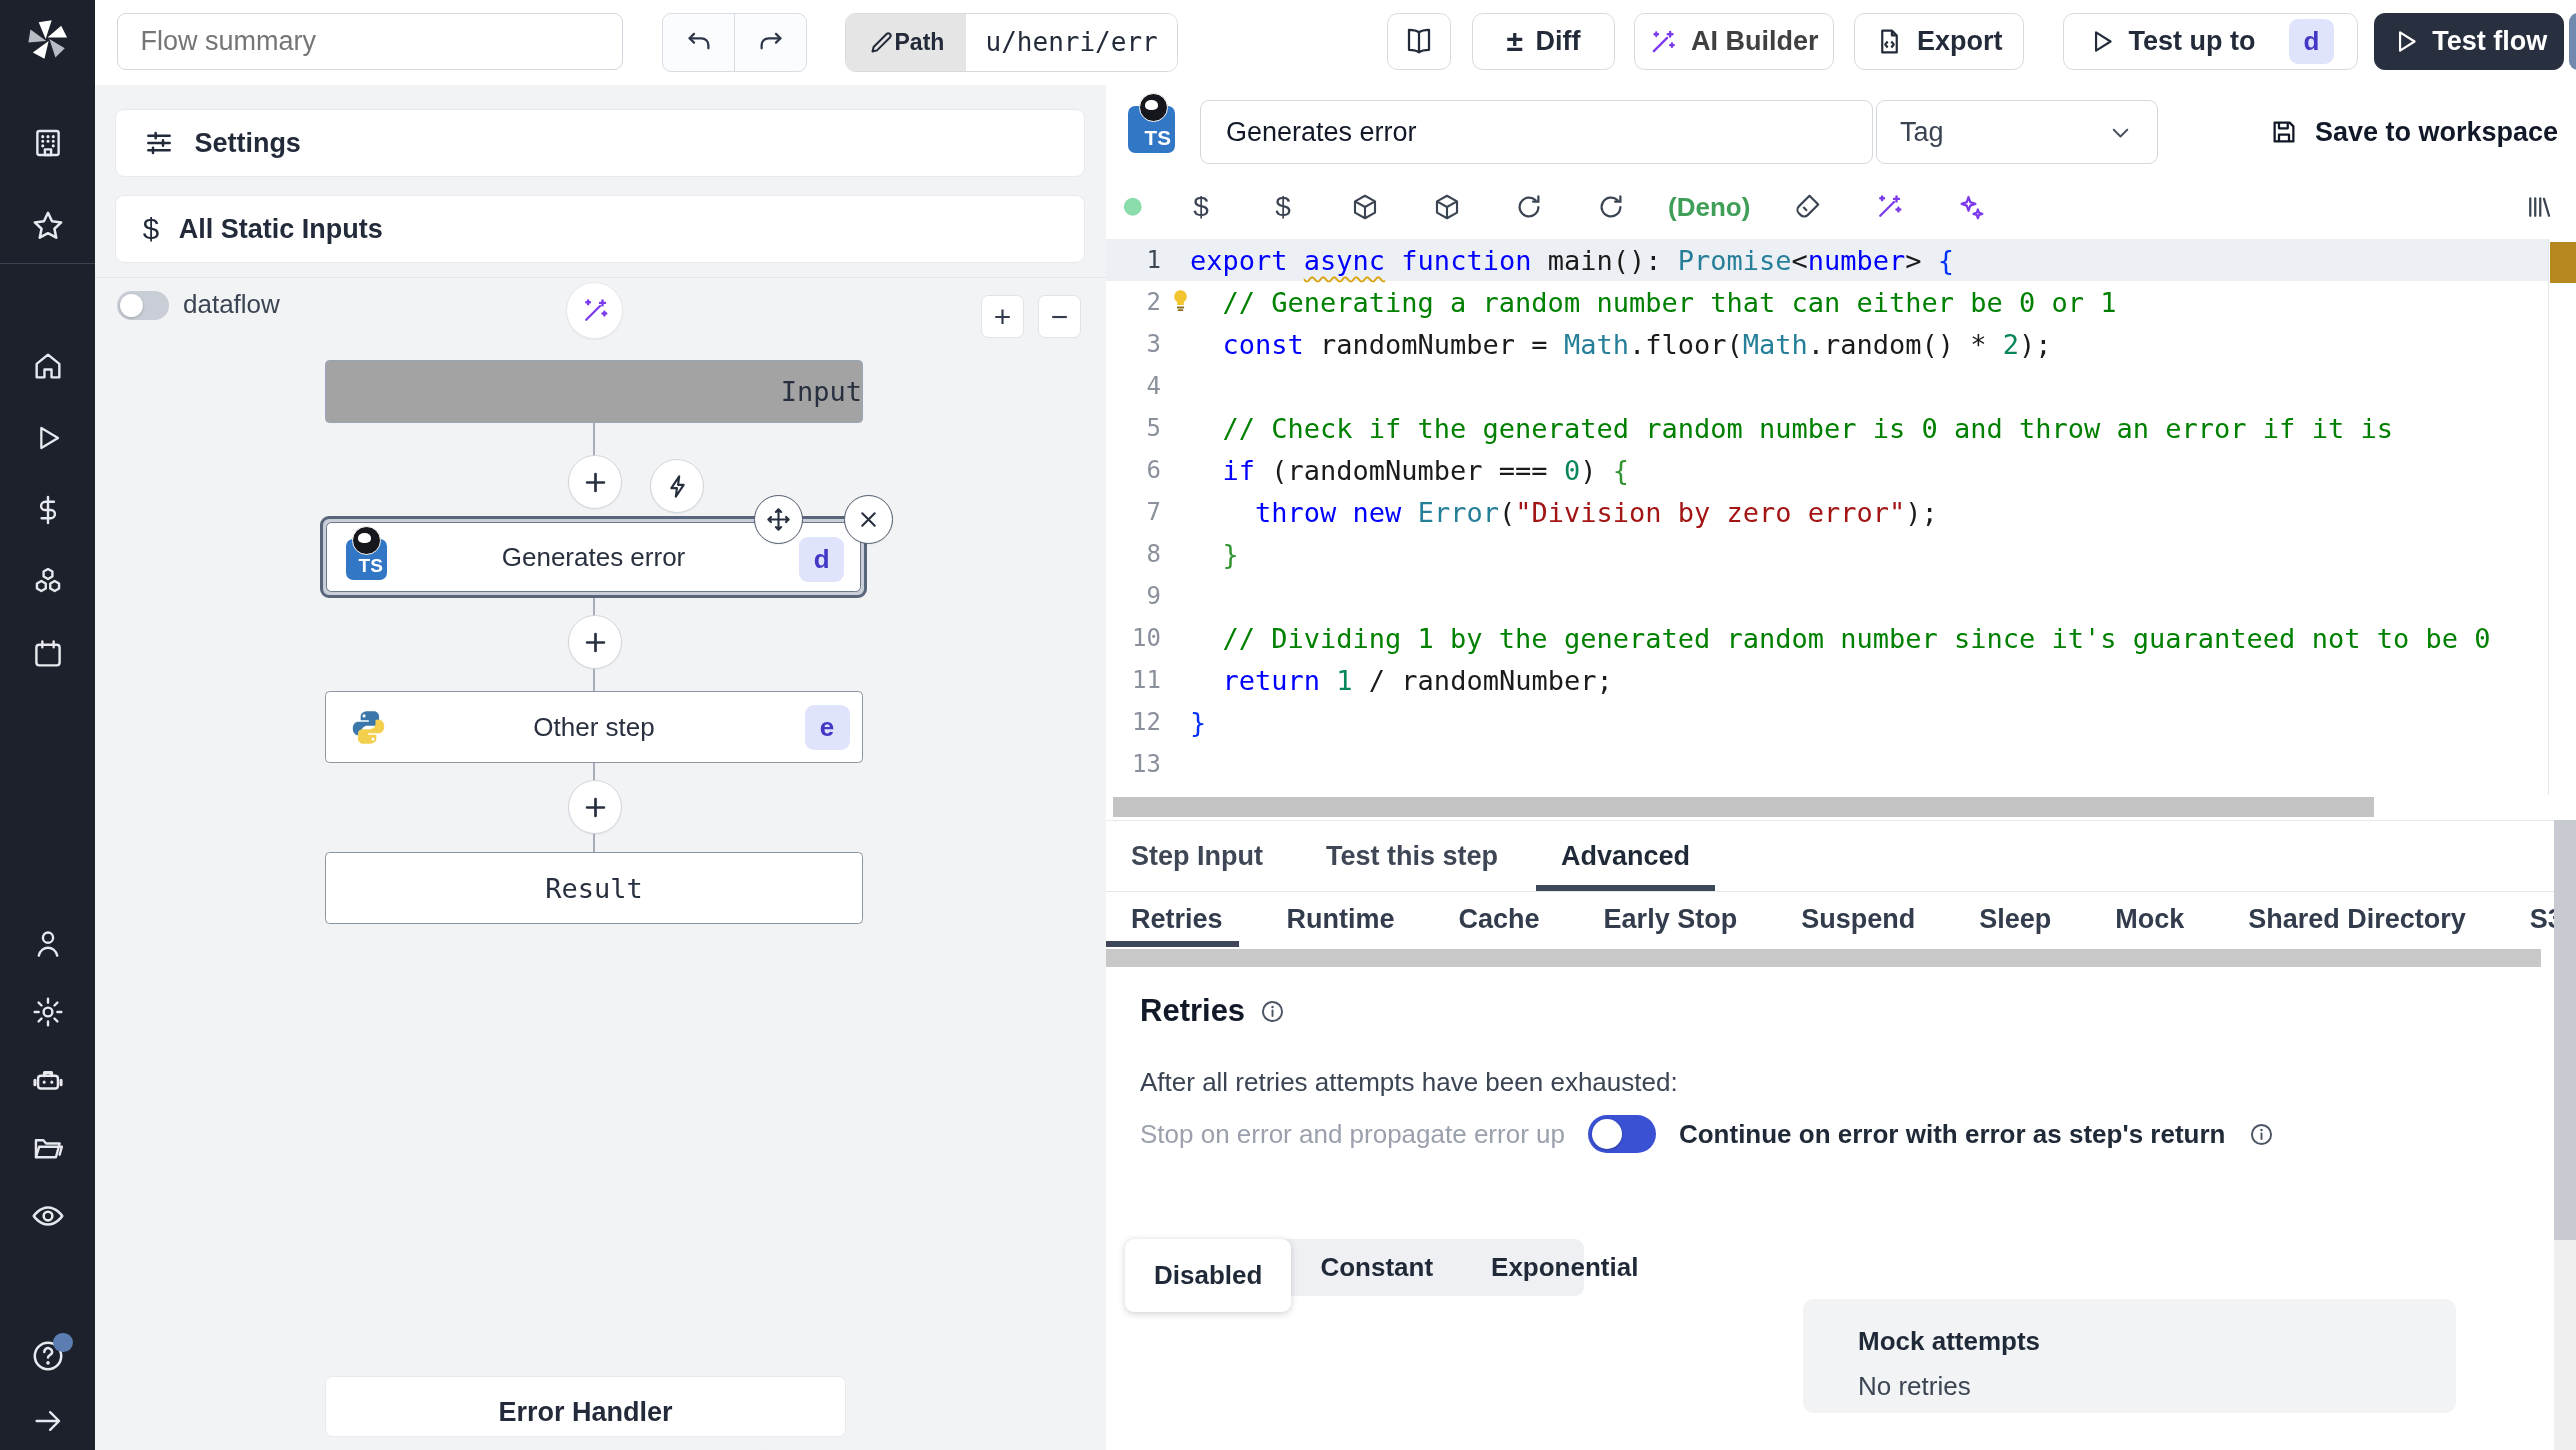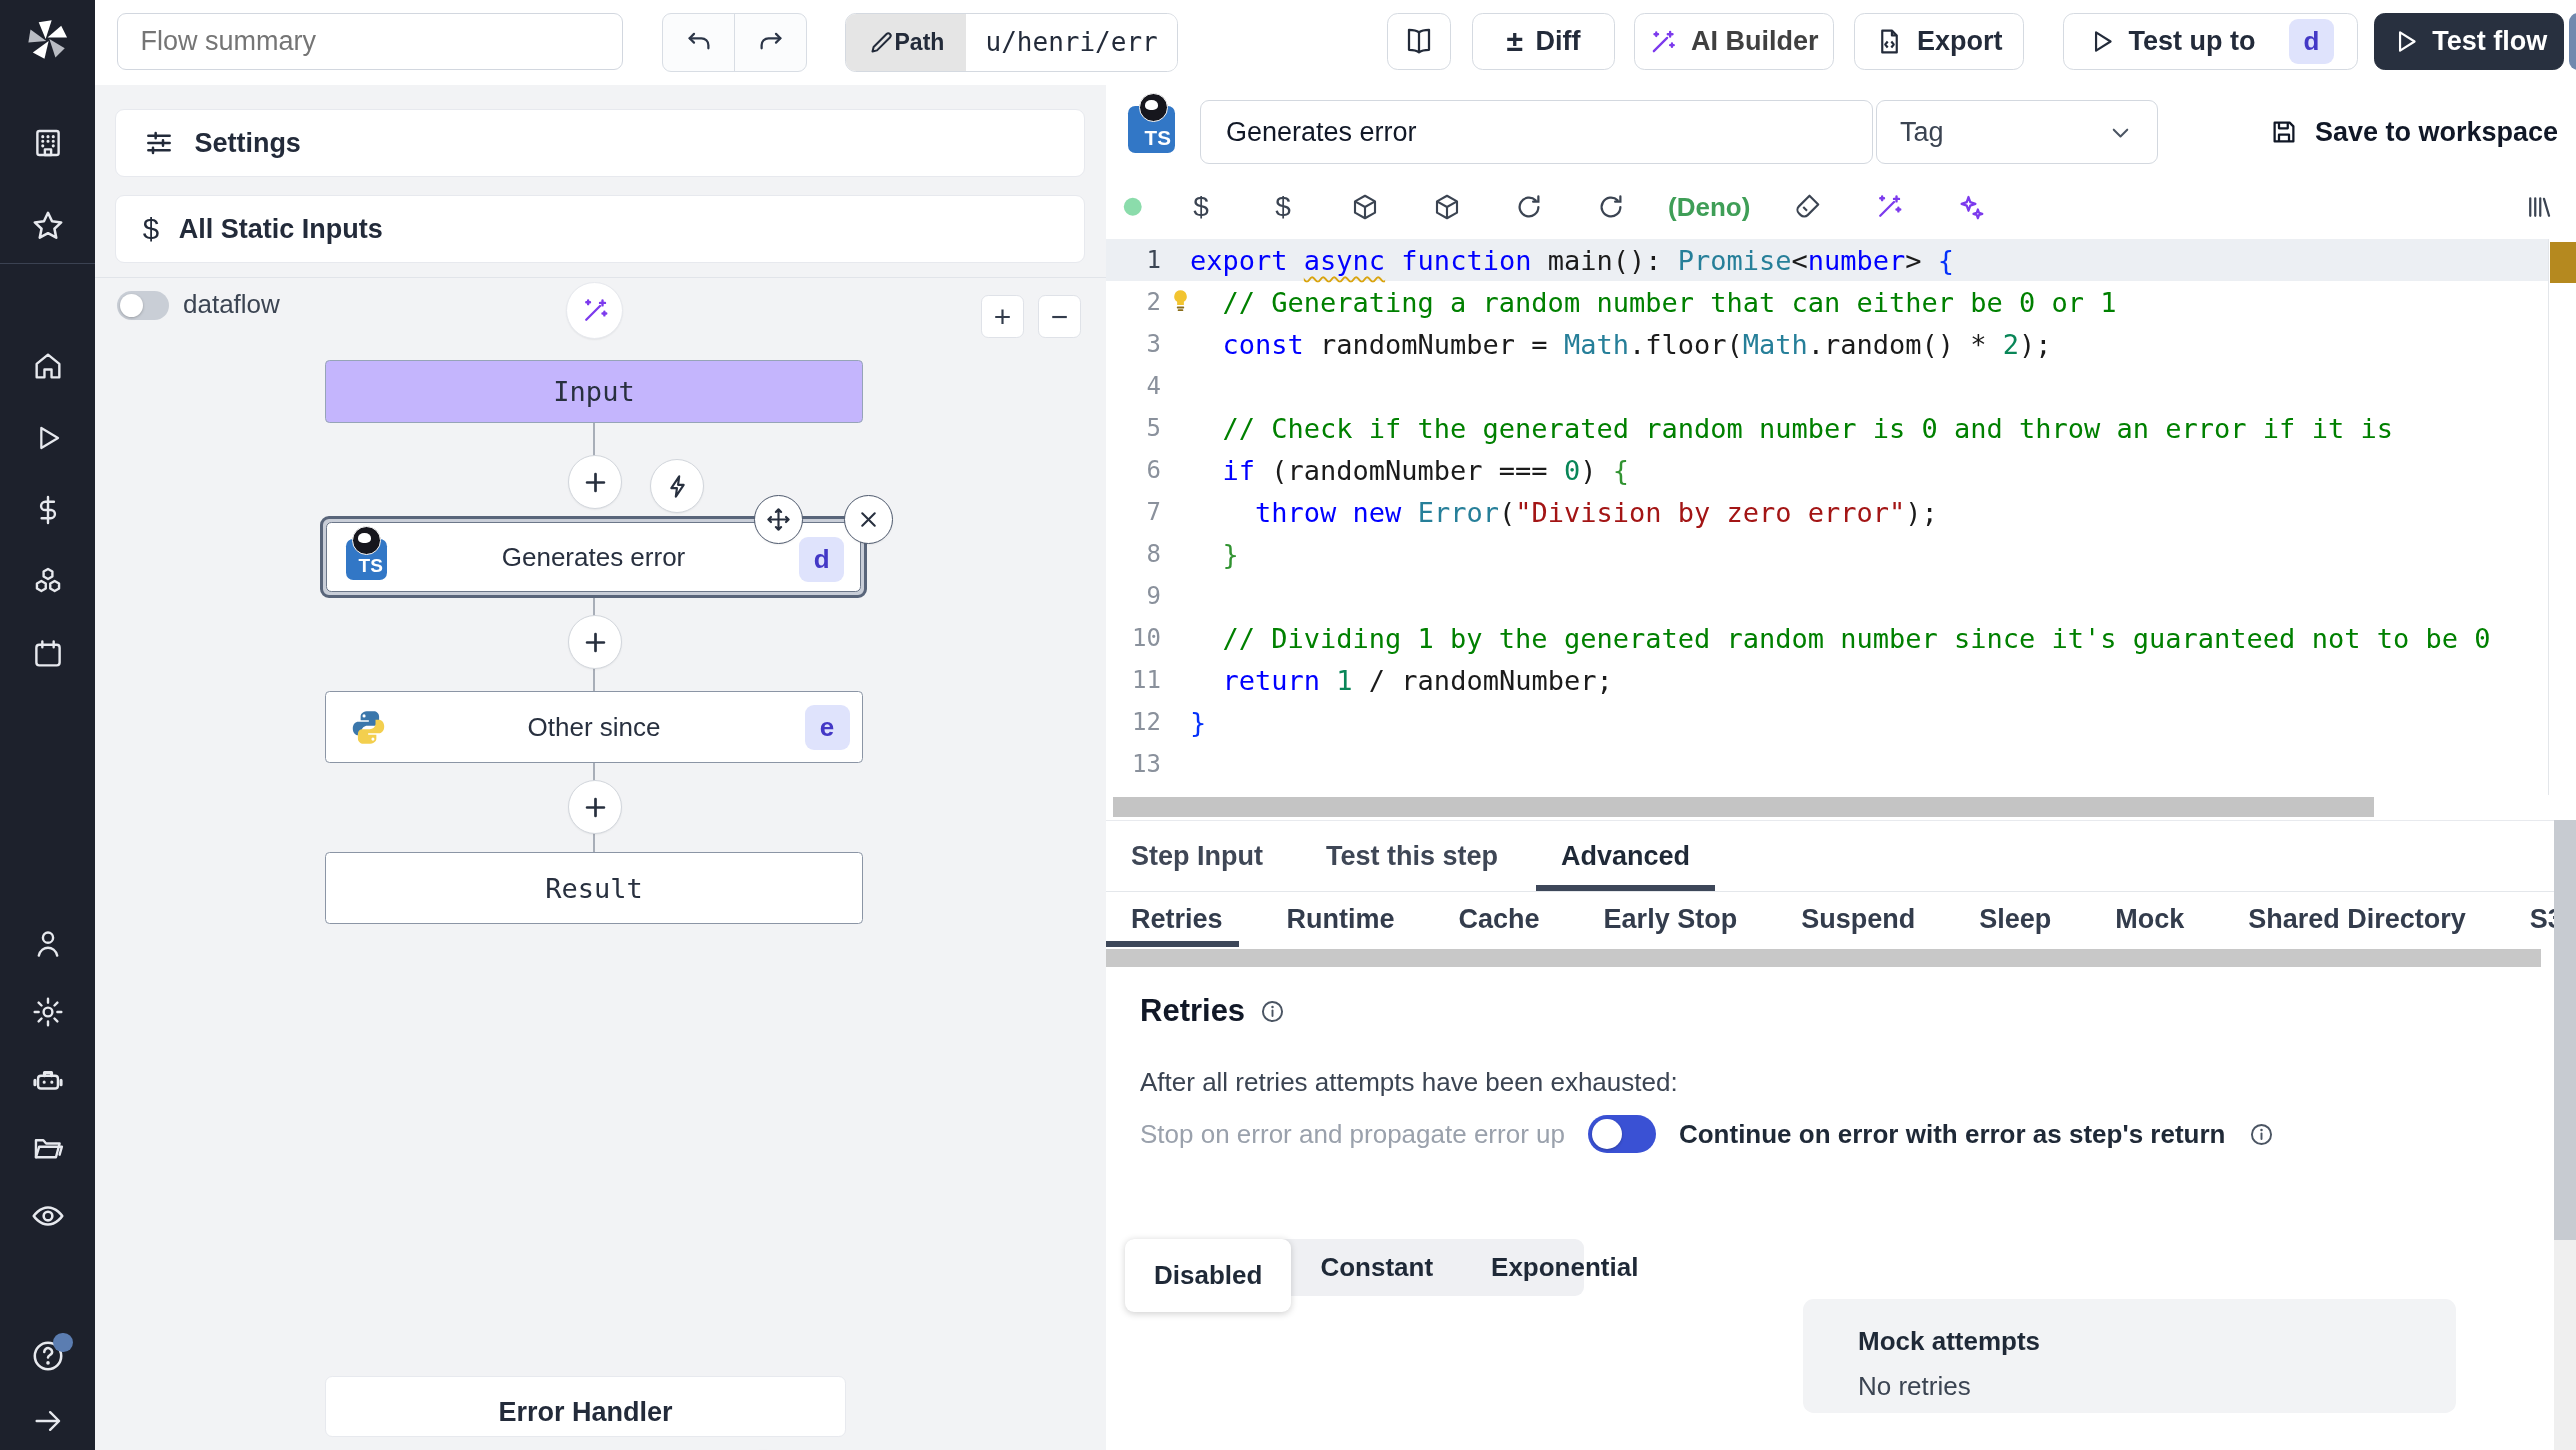--- a/index.html
+++ b/index.html
@@ -40,21 +40,21 @@
   .card{background:#fff;border:0.9px solid #e7e9ee;border-radius:9px;display:flex;align-items:center;gap:19.7px;
         padding:0 27px;font-size:27px;font-weight:700;color:#232b3a;box-sizing:border-box;cursor:pointer;}
   .graph-sep{left:0;top:192px;width:1011px;border-top:0.9px solid #e1e4e9;}
   .toggle{border-radius:894px;position:relative;display:inline-block;cursor:pointer;}
   .toggle .knob{position:absolute;background:#fff;border-radius:50%;box-shadow:0 0.9px 2.7px rgba(0,0,0,.25);}
   .zoom-btn{width:41px;height:41px;background:#fff;border:0.9px solid #dfe2e8;border-radius:7.2px;display:flex;align-items:center;
             justify-content:center;font-size:30px;color:#333c4c;cursor:pointer;}
   .node{position:absolute;background:#fff;border:1.8px solid #8b95a5;border-radius:4.5px;display:flex;align-items:center;
         justify-content:center;box-sizing:border-box;cursor:pointer;}
   .node.mono{font-family:"DejaVu Sans Mono",monospace;font-size:27px;color:#28303f;}
-  .node.input{background:#c4b5fd;border-color:#96a4b7;}
+  .node.input{background:#a3a3a3;border-color:#96a4b7;justify-content:flex-end;}
   .sel-ring{position:absolute;border:3.6px solid #59657a;border-radius:9px;background:#c9ced8;padding:2.7px;box-sizing:border-box;cursor:pointer;}
   .sel-inner{width:100%;height:100%;background:#fff;border:1.8px solid #6c7789;border-radius:5.4px;box-sizing:border-box;
              display:flex;align-items:center;justify-content:center;position:relative;}
   .node-label{font-size:26px;color:#28303f;}
   .gcircle{position:absolute;background:#fff;border:1.8px solid #d2d6dc;border-radius:50%;display:flex;align-items:center;
            justify-content:center;color:#28303f;cursor:pointer;box-shadow:0 0.9px 1.8px rgba(0,0,0,.06);}
   .gcircle.dark{border-color:#4e596d;}
   .vline{position:absolute;width:1.8px;background:#a8aeb8;}
   .ts-sq{width:41px;height:41px;background:#3277c6;border-radius:7.2px;color:#fff;font-weight:700;font-size:19px;
          display:flex;align-items:flex-end;justify-content:flex-end;padding:0 4.5px 2.7px 0;box-sizing:border-box;position:relative;}
@@ -371,21 +371,21 @@
     
     <div class="node" style="left:230px;top:606px;width:538px;height:72px;">
       <span class="abs" style="left:21.5px;top:15px;">
         <svg width="41" height="41" viewBox="0 0 24 24">
           <path d="M12 2.5c-3 0-4.6 1.2-4.6 3.1v2.1h4.8v.9H6.1C4.3 8.6 2.8 10 2.8 12.6s1.5 4 3.3 4h1.8v-2.4c0-1.8 1.6-3.2 3.4-3.2h4.3c1.5 0 2.6-1.1 2.6-2.6V5.6c0-1.9-1.6-3.1-3.1-3.1z" fill="#3b77ab"></path>
           <circle cx="9.4" cy="5.2" r="0.9" fill="#fff"></circle>
           <path d="M12 21.5c3 0 4.6-1.2 4.6-3.1v-2.1h-4.8v-.9h6.1c1.8 0 3.3-1.4 3.3-4s-1.5-4-3.3-4h-1.8v2.4c0 1.8-1.6 3.2-3.4 3.2H8.4c-1.5 0-2.6 1.1-2.6 2.6v2.8c0 1.9 1.6 3.1 3.1 3.1z" fill="#f3cf4e"></path>
           <circle cx="14.6" cy="18.8" r="0.9" fill="#fff"></circle>
         </svg>
       </span>
-      <span class="node-label">Other since</span>
+      <span class="node-label">Other step</span>
       <span class="badge sm abs" style="right:12.5px;top:12.5px;">e</span>
     </div>
 
     <div class="gcircle" style="left:473px;top:695px;width:52px;height:52px;">
       <svg width="27" height="27" viewBox="0 0 24 24" fill="none" stroke="#28303f" stroke-width="2.4" stroke-linecap="round">
           <path d="M12 4.5v15M4.5 12h15"></path>
         </svg>
     </div>
 
     

